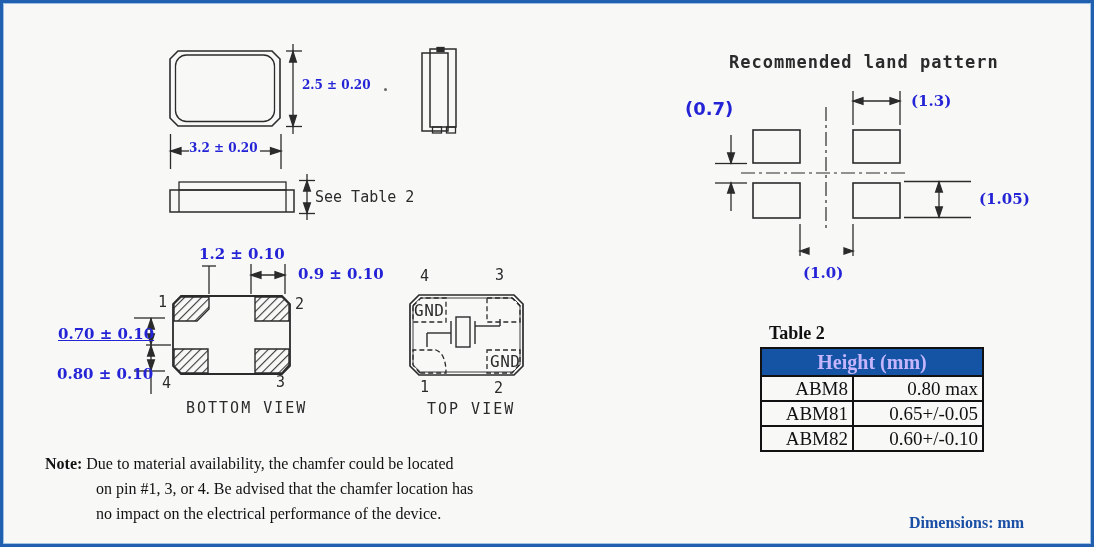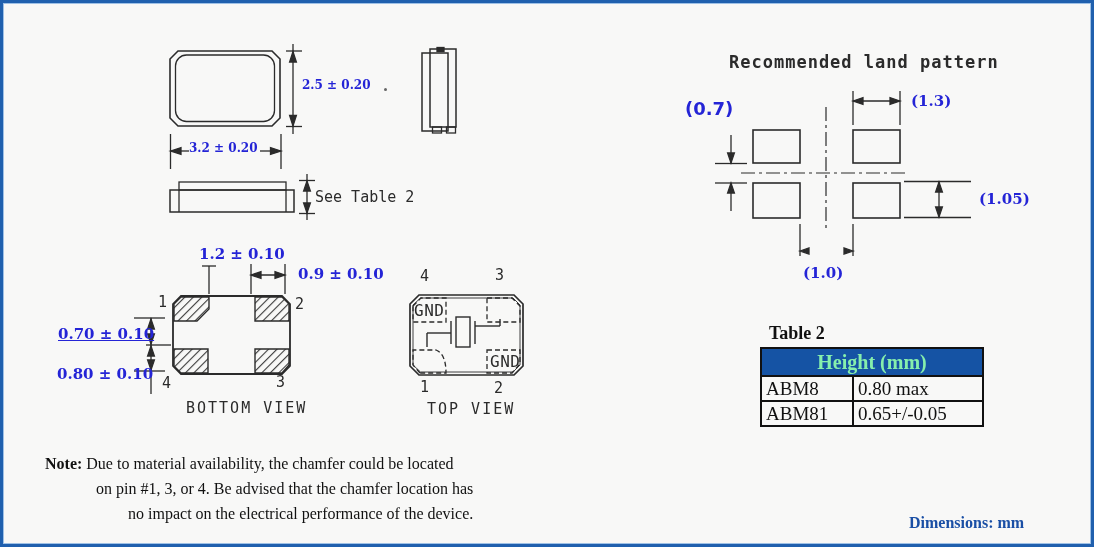--- a/index.html
+++ b/index.html
@@ -39,37 +39,37 @@
     font-weight:bold;font-size:18px;color:#111;
   }
   table.t2{
     position:absolute;left:757px;top:344px;
     width:224px;border-collapse:collapse;
     font-family:"Liberation Serif",serif;
     font-size:19px;color:#111;
     background:#f8f8f7;
   }
   table.t2 th{
-    background:#1553a4;color:#86efac;
+    background:#1553a4;color:#c4b5fd;
     font-weight:bold;font-size:20px;
     border:2px solid #111;
     height:26px;padding:0;
   }
   table.t2 td{
     border:2px solid #111;
-    text-align:left;height:23px;padding:0 4px;
+    text-align:right;height:23px;padding:0 4px;
   }
   table.t2 td.model{width:82px;}
   .note{
     position:absolute;left:42px;top:448px;
     font-family:"Liberation Serif",serif;
     font-size:16px;line-height:25px;color:#111;
   }
   .note b{font-weight:bold;}
-  .note .cont{margin-left:51px;text-align:right;}
+  .note .cont{margin-left:51px;}
   .dims-mm{
     position:absolute;left:906px;top:511px;
     font-family:"Liberation Serif",serif;
     font-weight:bold;font-size:16px;color:#1a4fa5;
   }
 </style>
 </head>
 <body>
 
 <div class="page">
@@ -234,20 +234,24 @@
       <th colspan="2">Height (mm)</th>
     </tr>
     <tr>
       <td class="model">ABM8</td>
       <td>0.80 max</td>
     </tr>
     <tr>
       <td class="model">ABM81</td>
       <td>0.65+/-0.05</td>
     </tr>
+    <tr>
+      <td class="model">ABM82</td>
+      <td>0.60+/-0.10</td>
+    </tr>
   </tbody>
     </table>
 
   <div class="note">
     <div><b>Note:</b> <span>Due to material availability, the chamfer could be located</span></div>
     <div class="cont">on pin #1, 3, or 4. Be advised that the chamfer location has</div>
     <div class="cont">no impact on the electrical performance of the device.</div>
   </div>
 
   <div class="dims-mm">Dimensions: mm</div>

